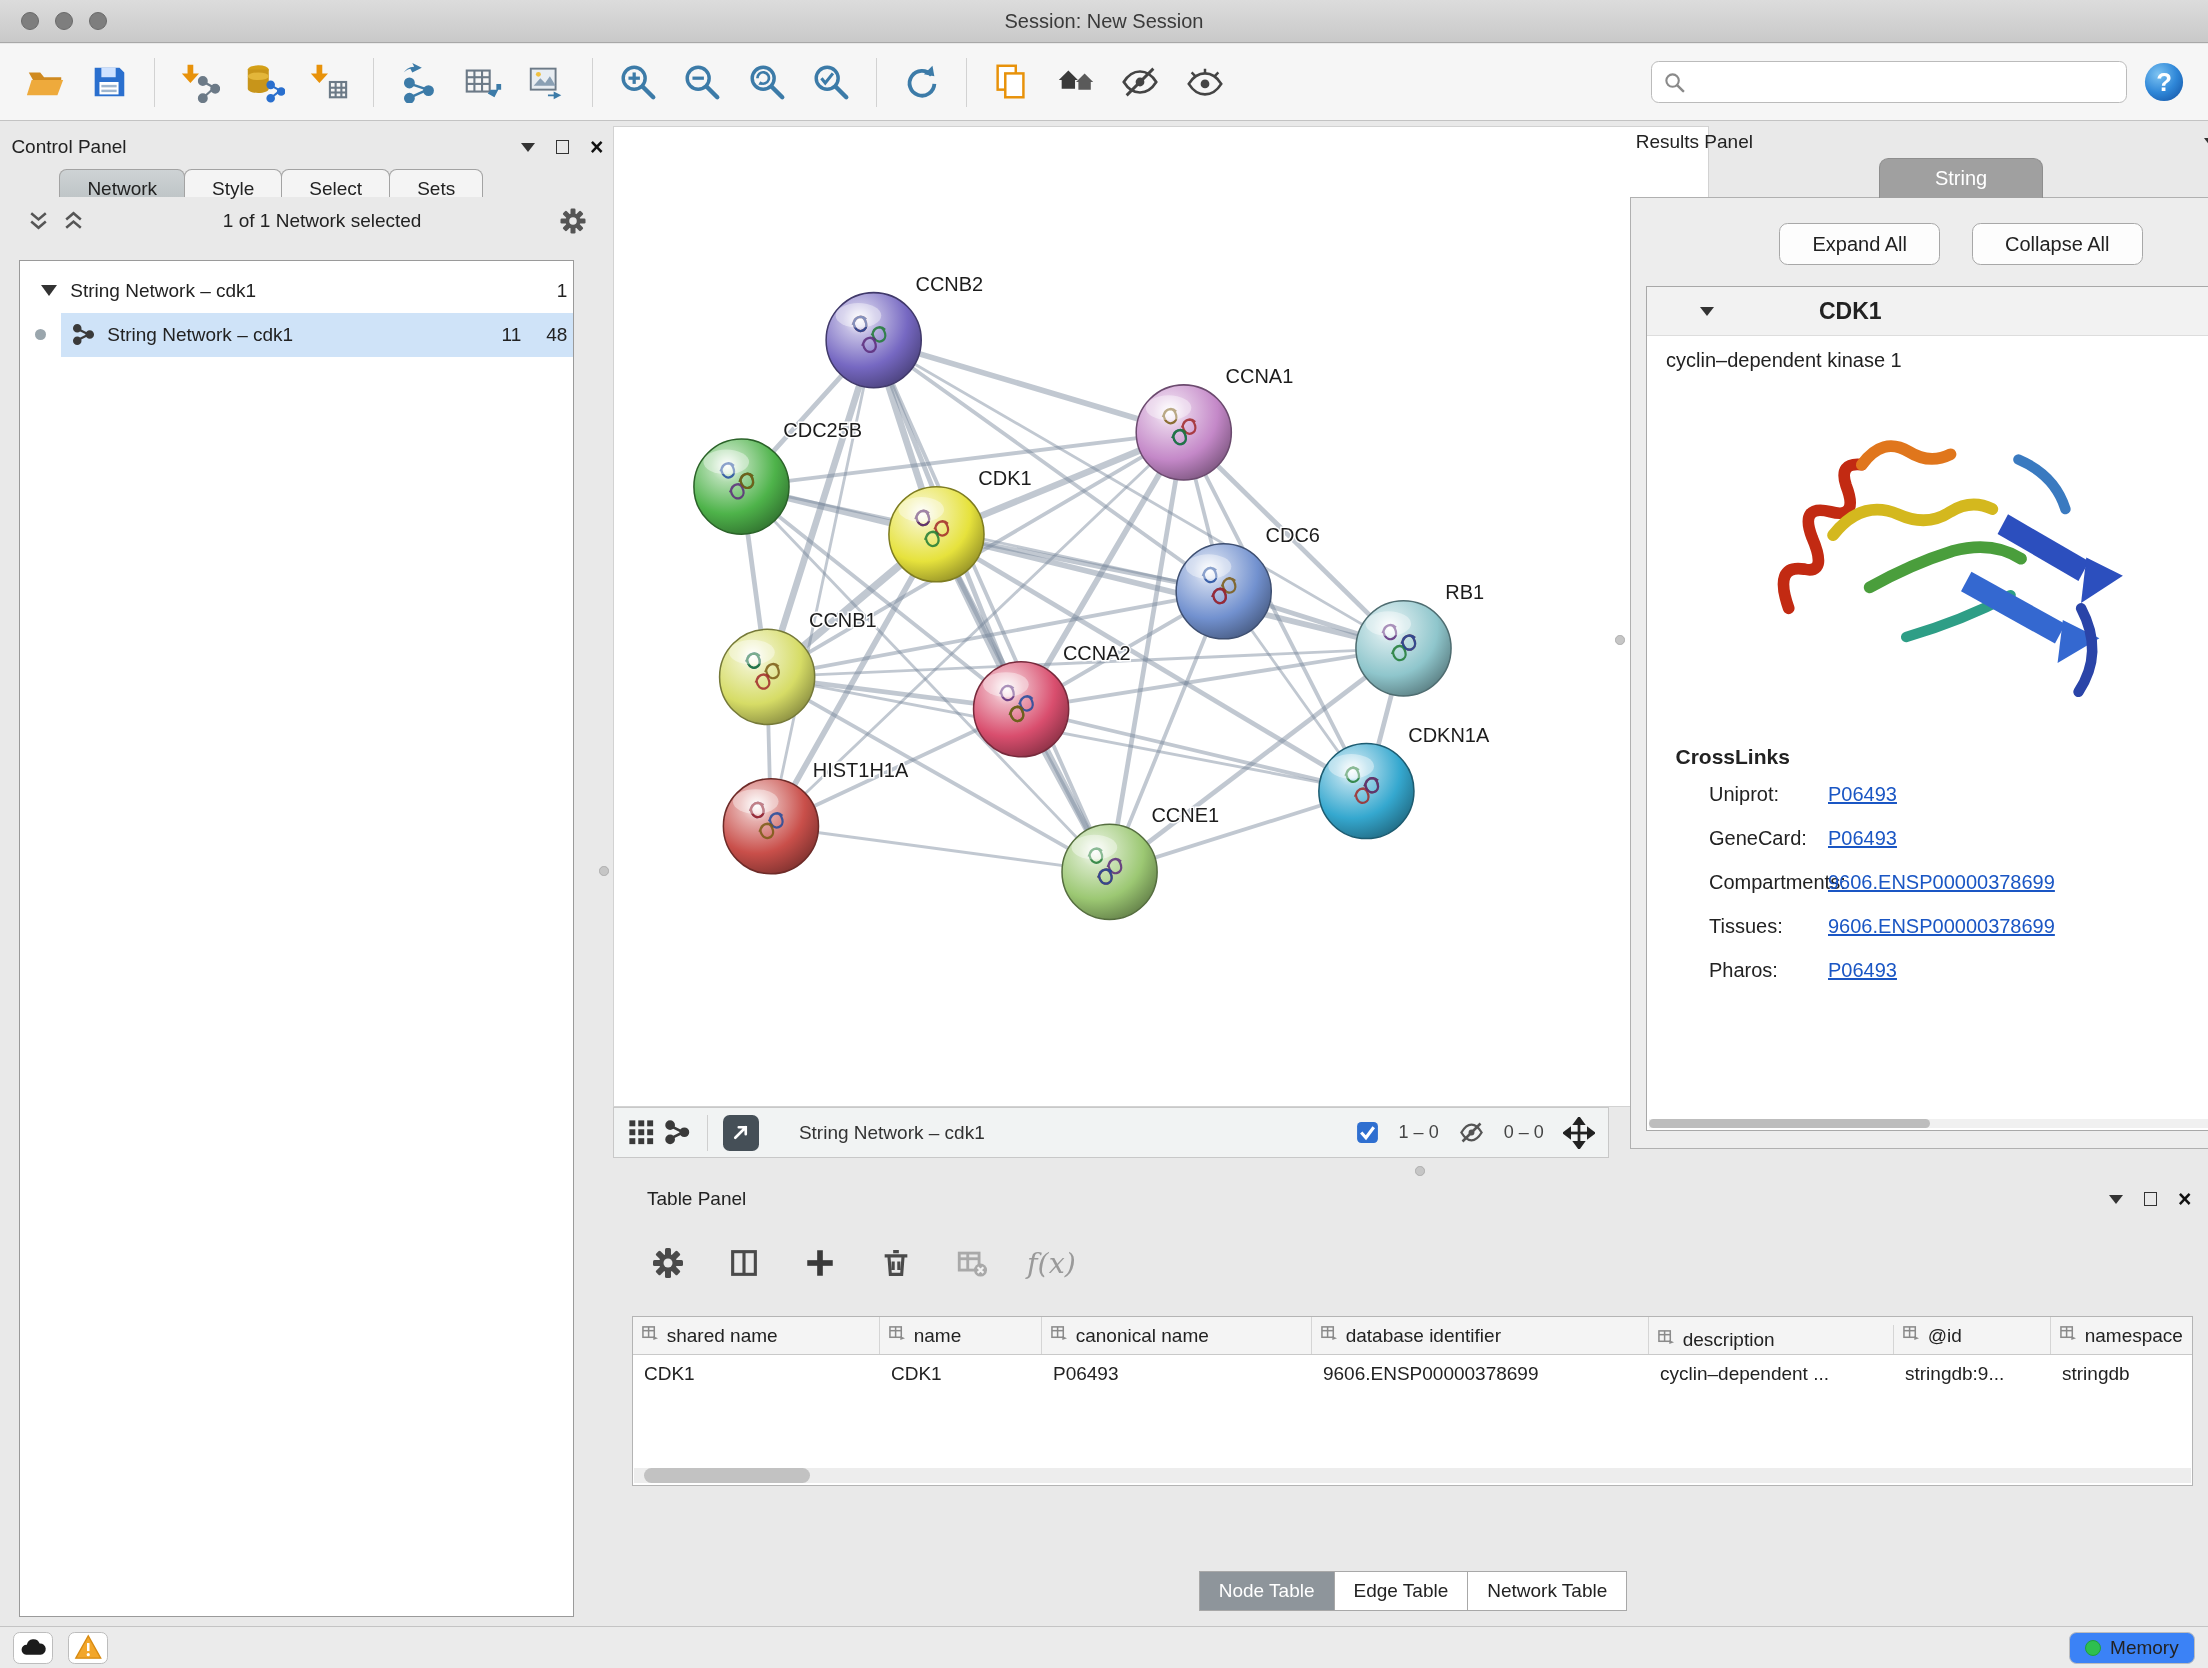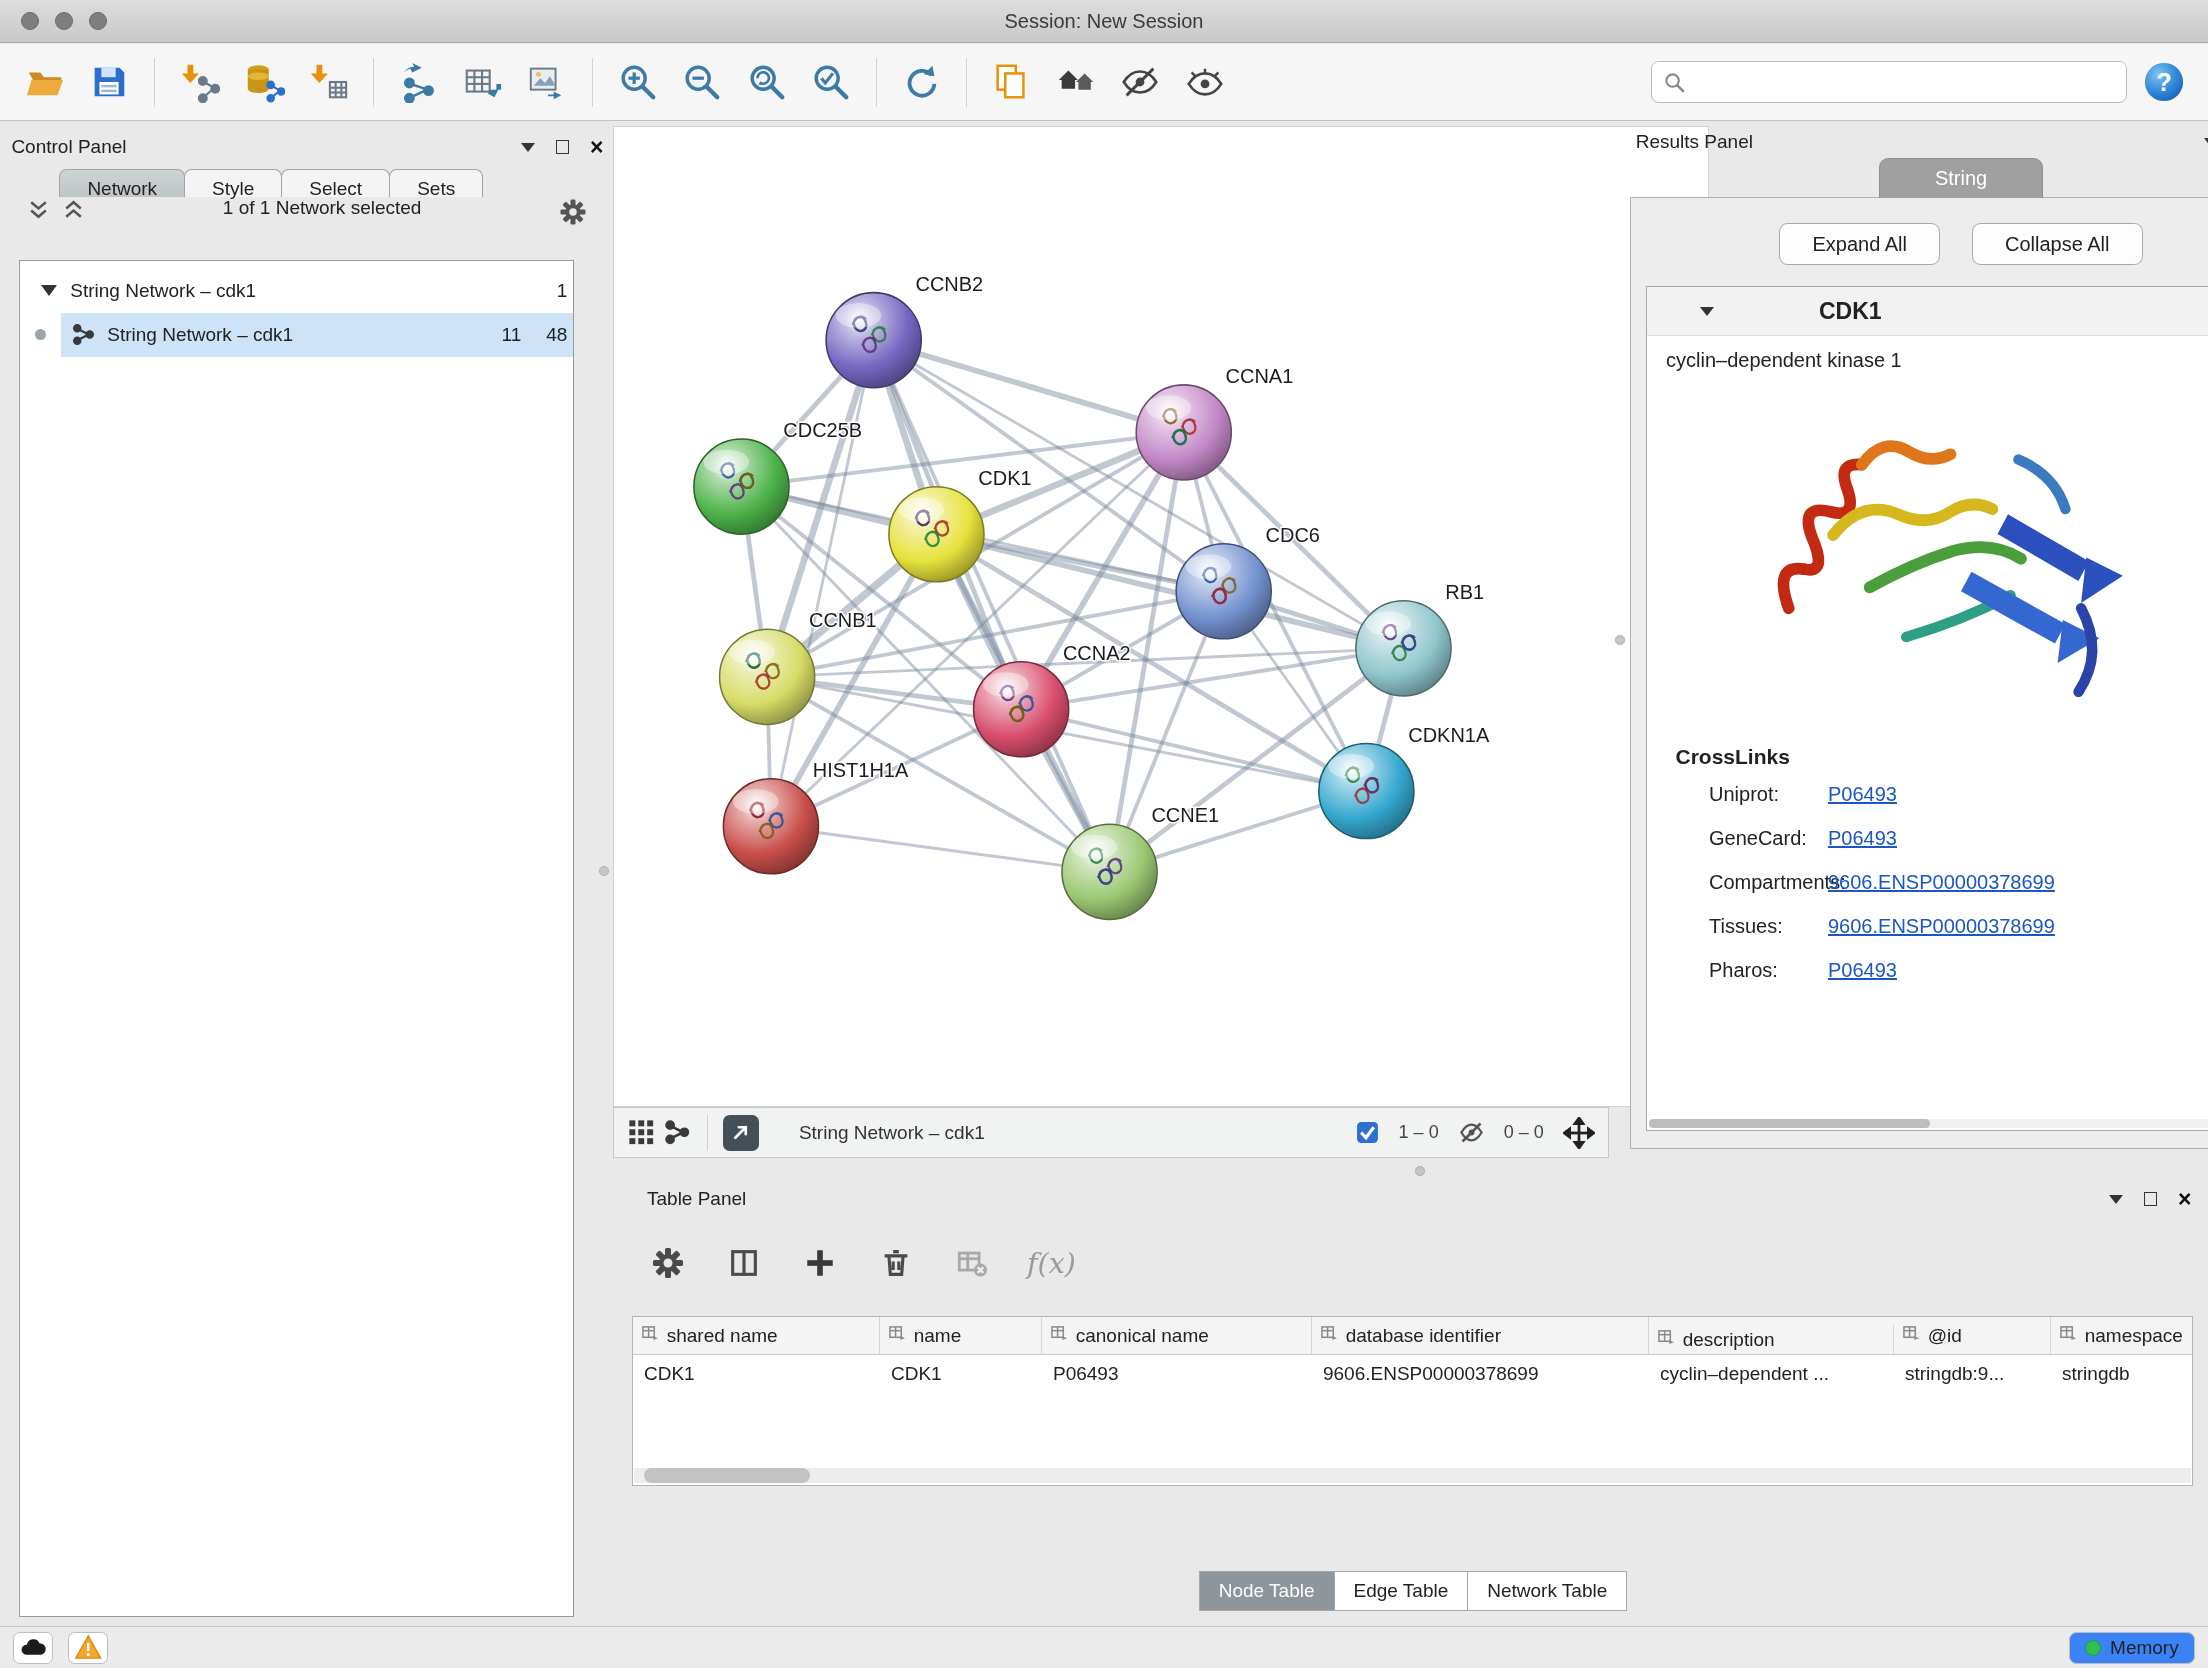--- a/index.html
+++ b/index.html
@@ -47,21 +47,21 @@
     border-top:9.5px solid #333; }
   .floatbox { width:13.3px; height:13.3px; border:1.9px solid #333; }
   .closex { font-size:23px; font-weight:bold; color:#111; line-height:19px; }
   
   .control-panel { position:absolute; left:11.4px; top:131px; width:592px; height:1488px; }
   .cp-tabs { display:flex; margin-top:5.7px; padding-left:48px; }
   .cp-tab { padding:0 27px; height:28px; line-height:38px; font-size:19px;
     border:1px solid #a3a3a3; border-bottom:none; border-radius:7.6px 7.6px 0 0;
     background:#f4f4f4; margin-right:-1px; }
   .cp-tab.selected { background:linear-gradient(#ced3d5,#bfc5c7); }
-  .cp-gearrow { display:flex; align-items:flex-start; height:48px; padding:0 15px; }
+  .cp-gearrow { display:flex; align-items:center; height:48px; padding:0 15px; }
   .cp-gearrow .status { flex:1; text-align:center; font-size:19px; color:#222; }
   .cp-treebox { position:absolute; left:7.6px; top:129px; bottom:1.9px; width:555px;
     border:1px solid #9a9a9a; background:#fff; padding-top:7.6px; }
   .tree-row { display:flex; align-items:center; height:44px; font-size:19px; }
   .tree-row .cnt { width:46px; text-align:right; padding-right:5.7px; color:#222; }
   .tree-row1 { padding-left:21px; }
   .tree-row1 .lbl { flex:1; margin-left:13.3px; }
   .tree-row2 { padding-left:15px; }
   .tree-dot { width:11.4px; height:11.4px; border-radius:50%; background:#9aa6ad; }
   .tree-sel { flex:1; display:flex; align-items:center; height:44px; margin-left:15px;

